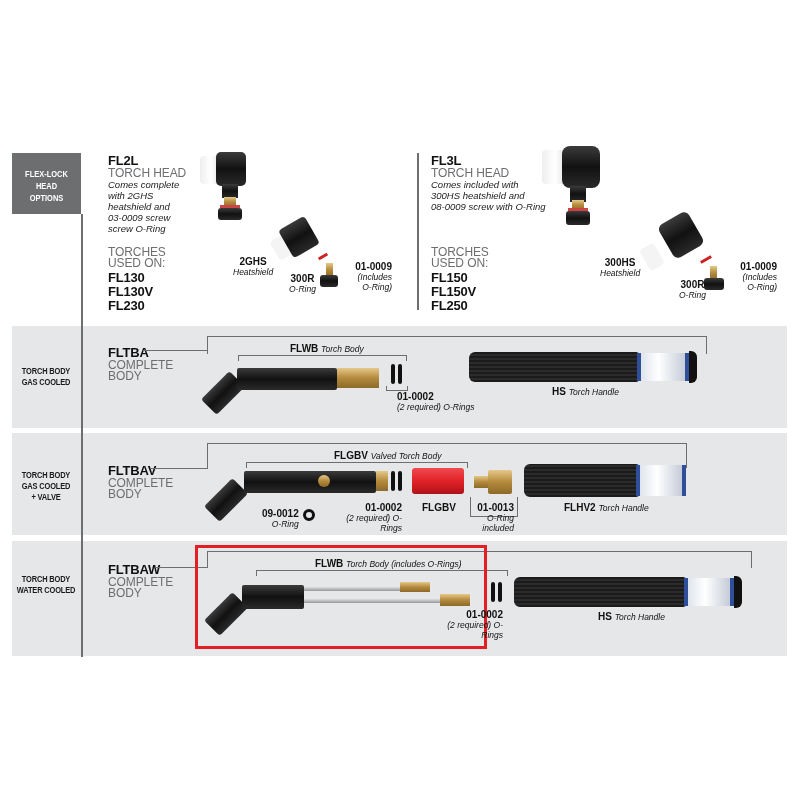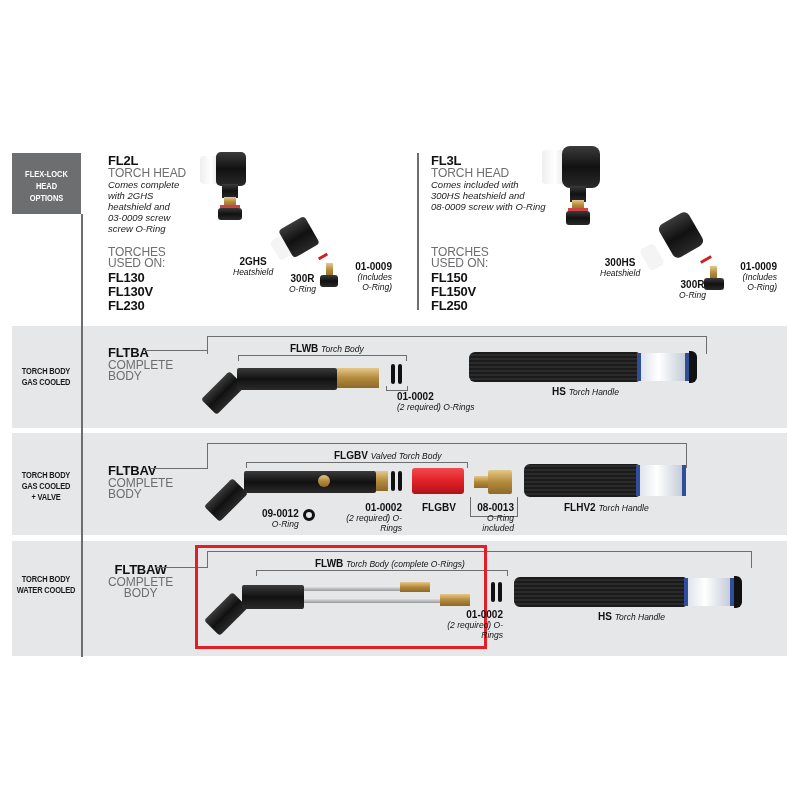--- a/index.html
+++ b/index.html
@@ -219,46 +219,46 @@
 
 <div class="abs" style="left:412px;top:468px;width:52px;height:26px;background:linear-gradient(#f04a4f,#e02228 50%,#b01218);border-radius:3px;"></div>
 <div class="abs lbl" style="left:422px;top:503px;">
   <b>FLGBV</b>
 </div>
 
 <div class="abs brass" style="left:474px;top:476px;width:14px;height:12px;"></div>
 <div class="abs brass" style="left:488px;top:470px;width:24px;height:24px;border-radius:2px;"></div>
 <div class="bracket" style="left:470px;top:497px;width:48px;height:20px;border-top:none;"></div>
 <div class="abs lbl" style="left:456px;top:503px;text-align:right;width:58px;">
-  <b>08-0013</b><br>
+  <b>01-0013</b><br>
   <i>O-Ring included</i>
 </div>
 
 <div class="handle" style="left:524px;top:464px;width:115px;height:33px;"></div>
 <div class="handle-cap" style="left:636px;top:465px;width:50px;height:31px;"></div>
 <div class="abs lbl" style="left:564px;top:503px;">
   <b>FLHV2</b>
   <i>Torch Handle</i>
 </div>
 
 <div class="sec-label" style="top:574px;">
   <div>TORCH BODY</div>
   <div>WATER COOLED</div>
 </div>
-<div class="abs" style="left:108px;top:562px;text-align:center;">
+<div class="abs" style="left:108px;top:562px;">
   <div class="pn">FLTBAW</div>
   <div class="sub-caps">COMPLETE</div>
   <div class="sub-caps">BODY</div>
 </div>
 <div class="abs" style="left:155px;top:567px;width:53px;height:1px;background:#6d6e70;"></div>
 <div class="bracket" style="left:207px;top:551px;width:545px;height:17px;border-bottom:none;"></div>
 <div class="bracket" style="left:256px;top:570px;width:252px;height:6px;border-bottom:none;"></div>
 <div class="abs lbl" style="left:315px;top:559px;">
   <b>FLWB</b>
-  <i>Torch Body (complete O-Rings)</i>
+  <i>Torch Body (includes O-Rings)</i>
 </div>
 
 <div class="abs" style="left:200px;top:575px;width:270px;height:65px;">
   <div class="abs black" style="left:6px;top:28px;width:40px;height:22px;border-radius:3px;transform:rotate(-45deg);"></div>
   <div class="abs black" style="left:42px;top:10px;width:62px;height:24px;border-radius:2px;"></div>
   <div class="abs" style="left:104px;top:12px;width:100px;height:4px;background:linear-gradient(#ddd,#999);"></div>
   <div class="abs" style="left:104px;top:24px;width:140px;height:4px;background:linear-gradient(#ddd,#999);"></div>
   <div class="abs brass" style="left:200px;top:7px;width:30px;height:10px;"></div>
   <div class="abs brass" style="left:240px;top:19px;width:30px;height:12px;"></div>
 </div>

